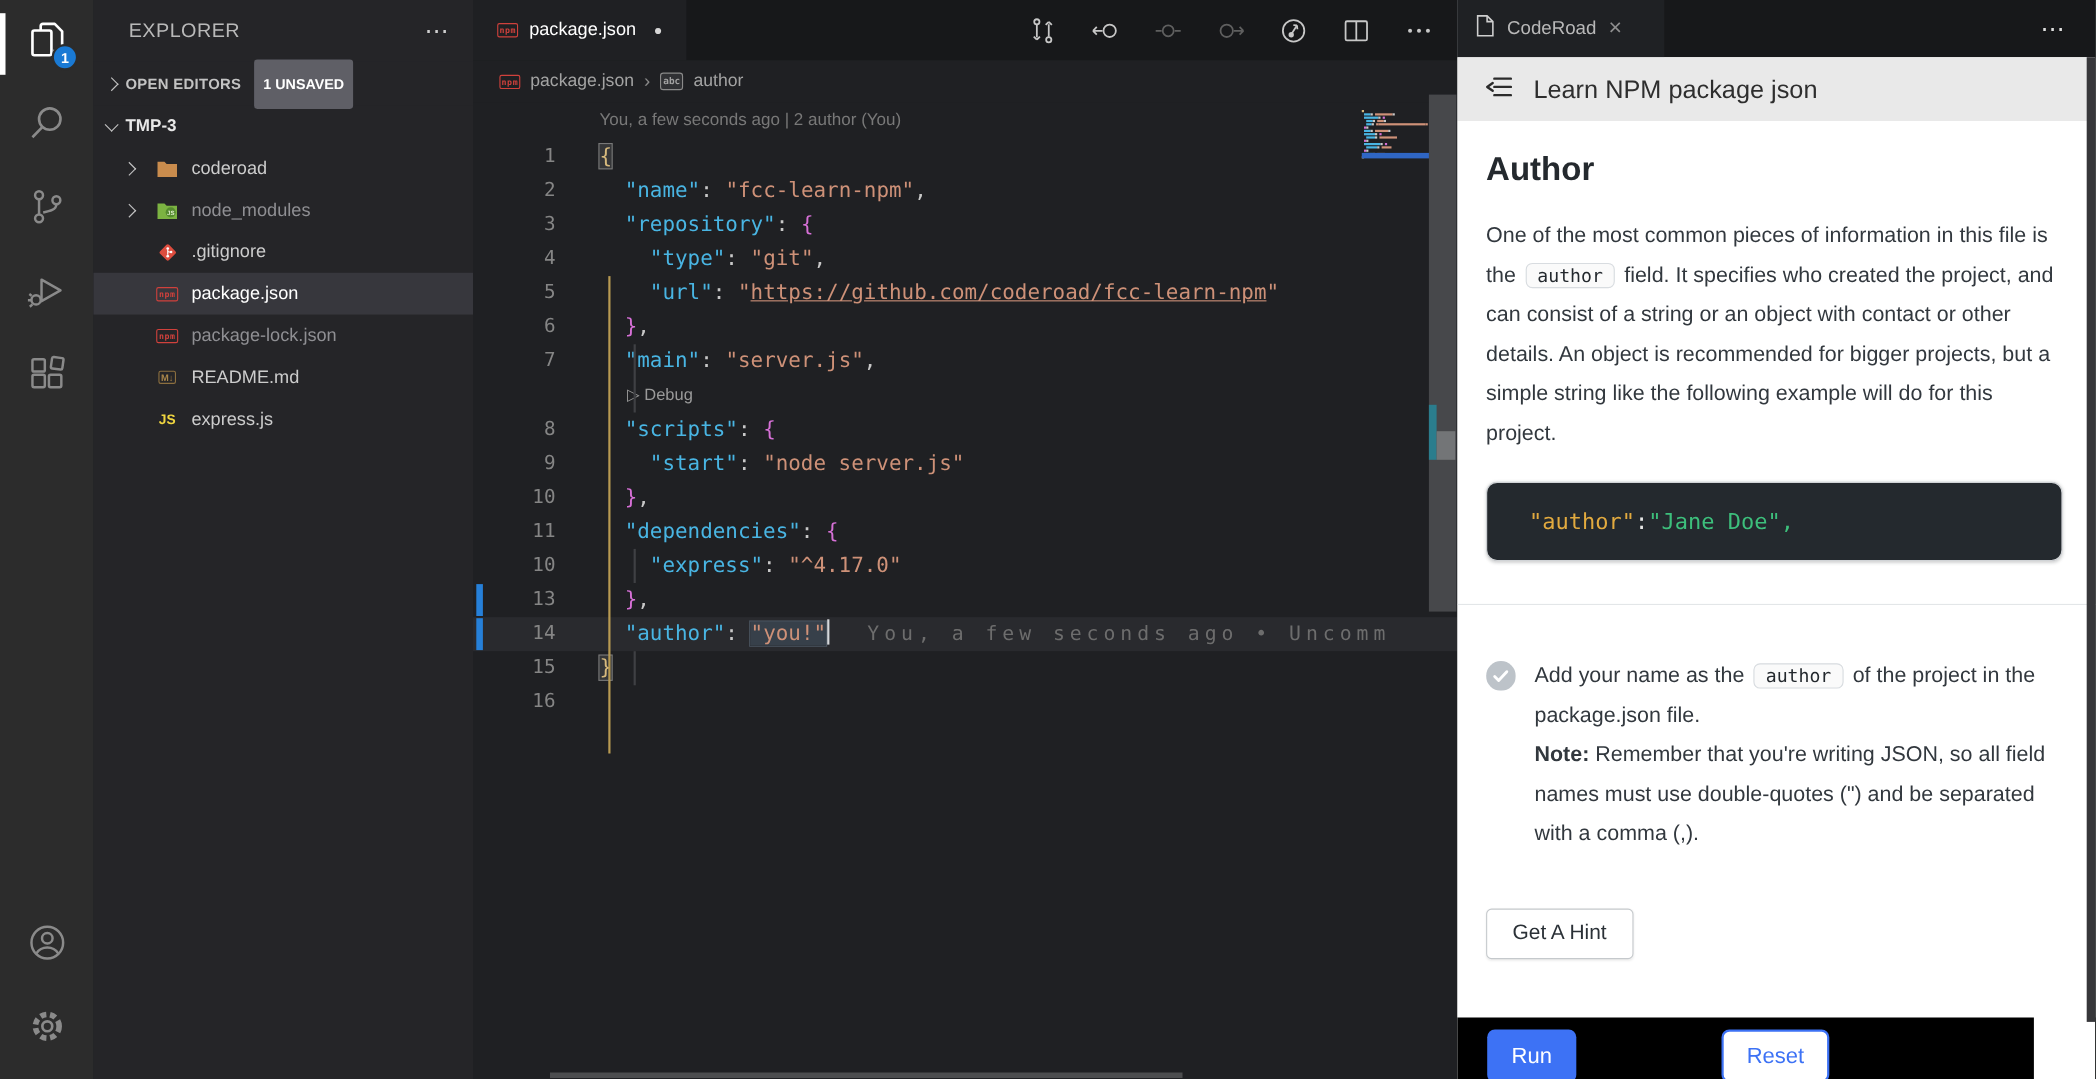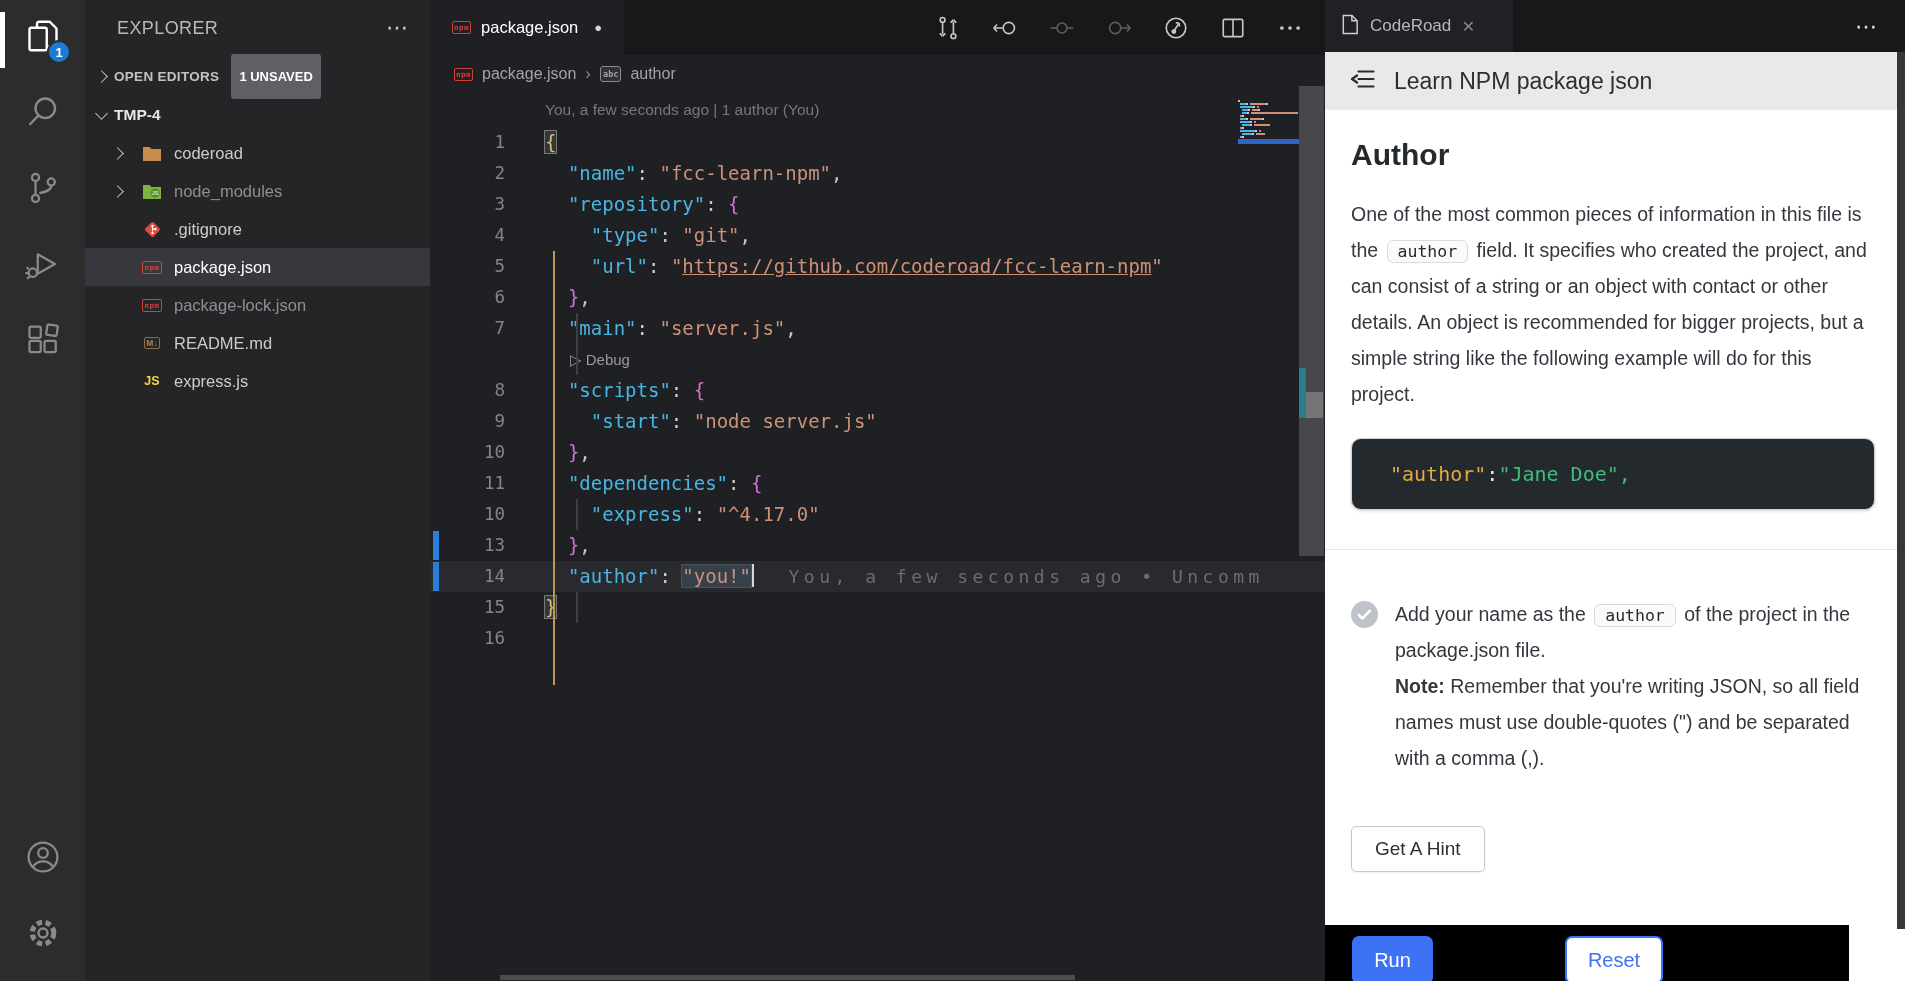--- a/index.html
+++ b/index.html
@@ -166,21 +166,21 @@
       <span class="sb-title">EXPLORER</span>
       <span class="sb-more">⋯</span>
     </div>
     <div class="sb-section">
       <span class="chev right"></span>
       <span class="sb-section-label">OPEN EDITORS</span>
       <span class="sb-badge">1 UNSAVED</span>
     </div>
     <div class="sb-root">
       <span class="chev down"></span>
-      <span class="sb-root-label">TMP-4</span>
+      <span class="sb-root-label">TMP-3</span>
     </div>
     <div>
         <div class="treerow">
           <span class="chevslot">
             <span class="chev right"></span>
           </span>
           <span class="ficon">
             <svg width="18" height="15" viewBox="0 0 18 15">
               <path fill="#c98c4d" d="M0 1h6.5l2 2H18v12H0z"></path>
             </svg>
@@ -290,21 +290,21 @@
 
     <div class="breadcrumbs">
       <span class="npmico">npm</span>
       <span>package.json</span>
       <span class="crumb-sep">›</span>
       <span class="abcico">abc</span>
       <span>author</span>
     </div>
 
     <div class="codearea">
-      <div class="blame-top">You, a few seconds ago | 1 author (You)</div>
+      <div class="blame-top">You, a few seconds ago | 2 author (You)</div>
       <div>
           <div class="crow"><span class="lnum">1</span><span class="codetxt"><span class="brkbox" style="color: rgb(215, 186, 125);">{</span></span></div>
           <div class="crow"><span class="lnum">2</span><span class="codetxt"><span style="color: rgb(212, 212, 212);">  </span><span style="color: rgb(73, 181, 227);">"name"</span><span style="color: rgb(200, 200, 200);">:</span><span style="color: rgb(212, 212, 212);"> </span><span style="color: rgb(206, 145, 120);">"fcc-learn-npm"</span><span style="color: rgb(200, 200, 200);">,</span></span></div>
           <div class="crow"><span class="lnum">3</span><span class="codetxt"><span style="color: rgb(212, 212, 212);">  </span><span style="color: rgb(73, 181, 227);">"repository"</span><span style="color: rgb(200, 200, 200);">:</span><span style="color: rgb(212, 212, 212);"> </span><span style="color: rgb(214, 112, 214);">{</span></span></div>
           <div class="crow"><span class="lnum">4</span><span class="codetxt"><span style="color: rgb(212, 212, 212);">    </span><span style="color: rgb(73, 181, 227);">"type"</span><span style="color: rgb(200, 200, 200);">:</span><span style="color: rgb(212, 212, 212);"> </span><span style="color: rgb(206, 145, 120);">"git"</span><span style="color: rgb(200, 200, 200);">,</span></span></div>
           <div class="crow"><span class="lnum">5</span><span class="codetxt"><span style="color: rgb(212, 212, 212);">    </span><span style="color: rgb(73, 181, 227);">"url"</span><span style="color: rgb(200, 200, 200);">:</span><span style="color: rgb(212, 212, 212);"> </span><span style="color: rgb(206, 145, 120);">"</span><span style="color: rgb(206, 145, 120); text-decoration: underline;">https://github.com/coderoad/fcc-learn-npm</span><span style="color: rgb(206, 145, 120);">"</span></span></div>
           <div class="crow"><span class="lnum">6</span><span class="codetxt"><span style="color: rgb(212, 212, 212);">  </span><span style="color: rgb(214, 112, 214);">}</span><span style="color: rgb(200, 200, 200);">,</span></span></div>
           <div class="crow"><span class="lnum">7</span><span class="codetxt"><span style="color: rgb(212, 212, 212);">  </span><span style="color: rgb(73, 181, 227);">"main"</span><span style="color: rgb(200, 200, 200);">:</span><span style="color: rgb(212, 212, 212);"> </span><span style="color: rgb(206, 145, 120);">"server.js"</span><span style="color: rgb(200, 200, 200);">,</span></span></div>
           <div class="codelens">▷ Debug</div>
           <div class="crow"><span class="lnum">8</span><span class="codetxt"><span style="color: rgb(212, 212, 212);">  </span><span style="color: rgb(73, 181, 227);">"scripts"</span><span style="color: rgb(200, 200, 200);">:</span><span style="color: rgb(212, 212, 212);"> </span><span style="color: rgb(214, 112, 214);">{</span></span></div>

